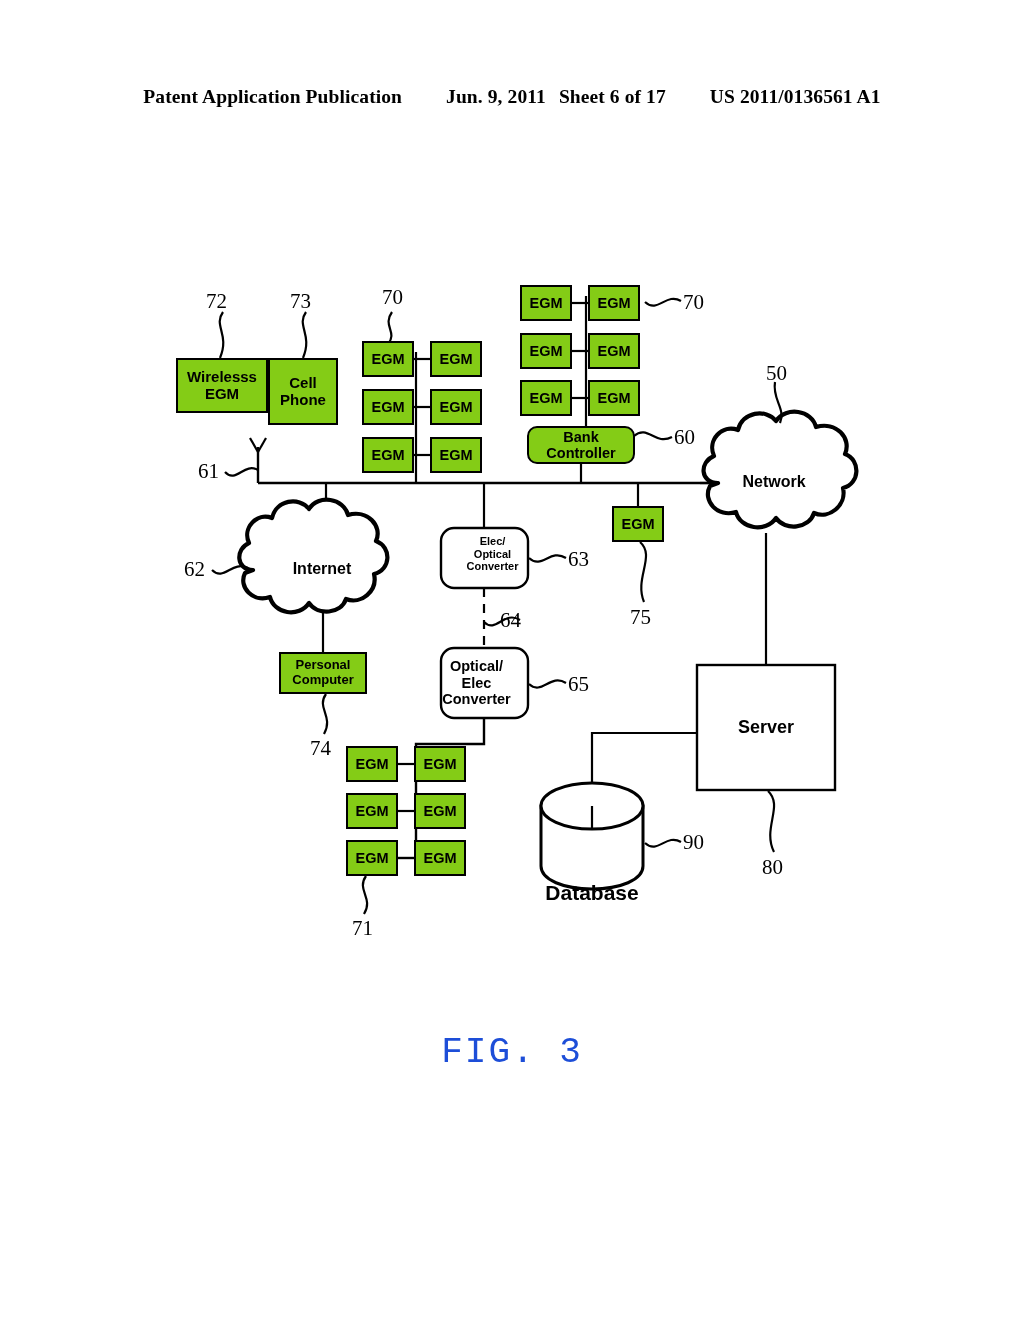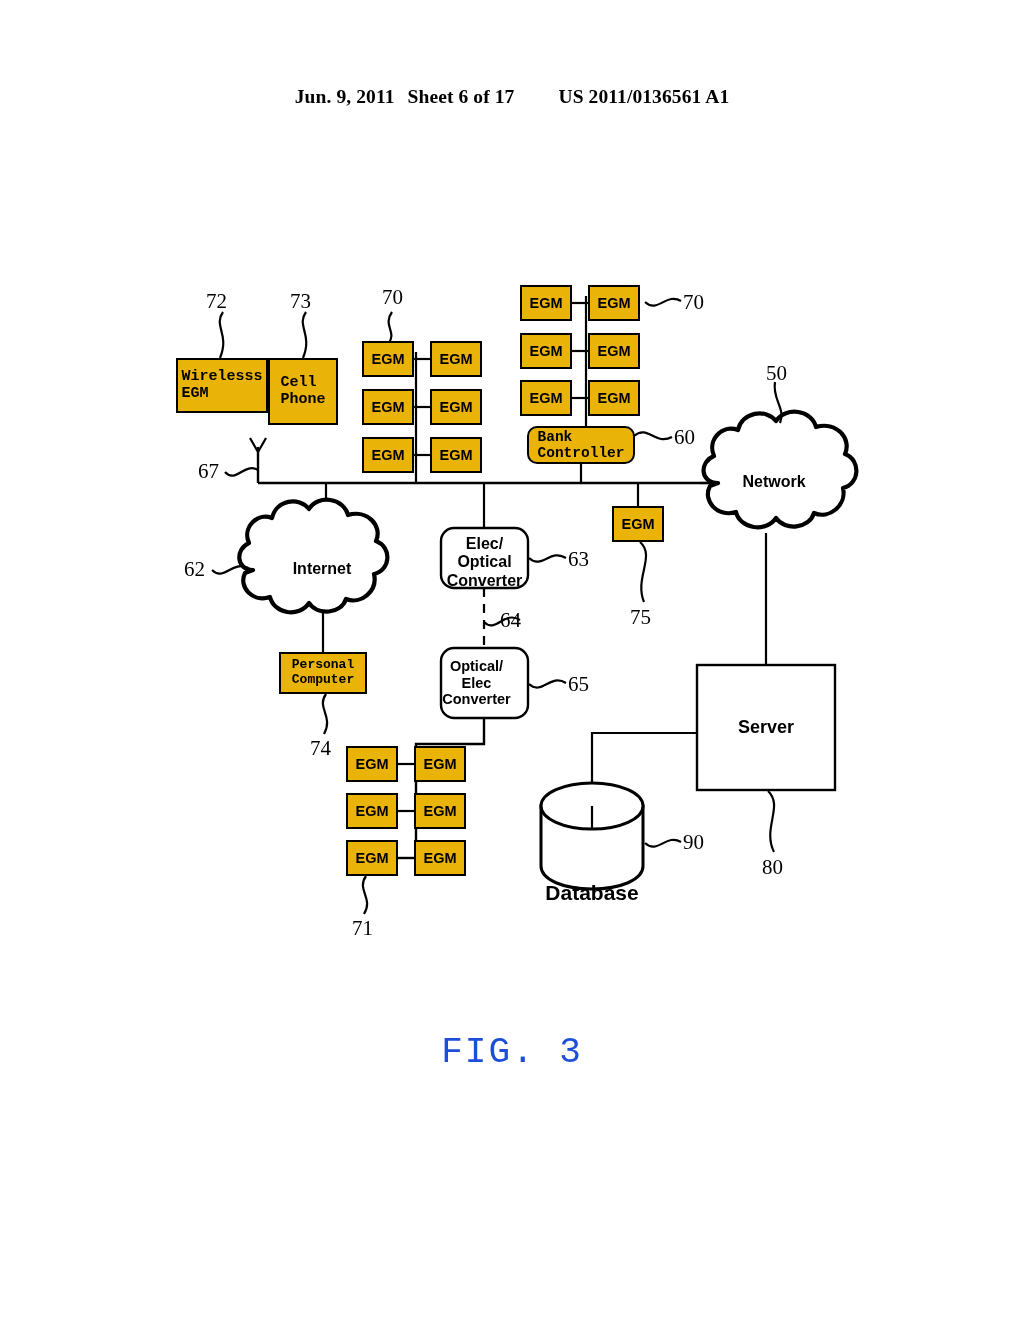--- a/index.html
+++ b/index.html
@@ -57,39 +57,38 @@
     width: 1024px;
     height: 1320px;
   }
   #drawing svg { display: block; }
 
   
   .node {
     position: absolute;
     box-sizing: border-box;
     border: 2.2px solid #000;
-    background: #eab308;
+    background: #84cc16;
     display: flex;
     align-items: center;
     justify-content: center;
-    text-align: left;
+    text-align: center;
     font-family: "Liberation Sans", sans-serif;
     font-weight: bold;
     color: #000;
     line-height: 1.12;
     z-index: 3;
   }
   .node.egm {
     width: 52px;
     height: 36px;
     font-size: 14.5px;
   }
   .node.wide {
     font-size: 15px;
-    font-family: Liberation Mono, monospace;
   }
 
   
   .ref {
     position: absolute;
     font-family: "Liberation Serif", serif;
     font-size: 21px;
     color: #000;
     z-index: 4;
     white-space: nowrap;
@@ -104,20 +103,21 @@
     color: #000;
     z-index: 4;
     white-space: nowrap;
     text-align: center;
   }
 </style>
 </head>
 <body>
 
 <div id="page-header">
+  <span class="hdr-pub">Patent Application Publication</span>
   <span class="hdr-date">Jun. 9, 2011</span>
   <span class="hdr-sheet">Sheet 6 of 17</span>
   <span class="hdr-num">US 2011/0136561 A1</span>
 </div>
 
 <div id="drawing">
 
   <svg width="1024" height="1320" viewBox="0 0 1024 1320">
     <g stroke="#000" fill="none" stroke-linecap="butt">
 
@@ -229,21 +229,21 @@
       <rect x="441" y="528" width="87" height="60" rx="13" ry="13" fill="#fff" stroke="#000" stroke-width="2.4"></rect>
       <rect x="441" y="648" width="87" height="70" rx="13" ry="13" fill="#fff" stroke="#000" stroke-width="2.4"></rect>
     </g>
   </svg>
 
   <div class="shape-label" style="left:714px; top:473px; width:120px;">Network</div>
   <div class="shape-label" style="left:262px; top:560px; width:120px;">Internet</div>
   <div class="shape-label" style="left:532px; top:881px; width:120px; font-size:21px;">Database</div>
   <div class="shape-label" style="left:706px; top:717px; width:120px; font-size:18px;">Server</div>
 
-  <div class="shape-label" style="left:441px; top:535px; width:87px; line-height:1.15; font-size:16px;">
+  <div class="shape-label" style="left:441px; top:535px; width:87px; line-height:1.15; font-size:11px;padding-left:8px;">
     <div>Elec/</div>
     <div>Optical</div>
     <div>Converter</div>
   </div>
   <div class="shape-label" style="left:441px; top:658px; width:71px; line-height:1.15; font-size:14.5px;">
     <div>Optical/</div>
     <div>Elec</div>
     <div>Converter</div>
   </div>
 
@@ -297,21 +297,21 @@
   <div class="node egm" style="left:414px; top:793px;">EGM</div>
   <div class="node egm" style="left:346px; top:840px;">EGM</div>
   <div class="node egm" style="left:414px; top:840px;">EGM</div>
 
   <div class="ref" style="left:206px; top:289px;">72</div>
   <div class="ref" style="left:290px; top:289px;">73</div>
   <div class="ref" style="left:382px; top:285px;">70</div>
   <div class="ref" style="left:683px; top:290px;">70</div>
   <div class="ref" style="left:766px; top:361px;">50</div>
   <div class="ref" style="left:674px; top:425px;">60</div>
-  <div class="ref" style="left:198px; top:459px;">67</div>
+  <div class="ref" style="left:198px; top:459px;">61</div>
   <div class="ref" style="left:184px; top:557px;">62</div>
   <div class="ref" style="left:568px; top:547px;">63</div>
   <div class="ref" style="left:500px; top:608px;">64</div>
   <div class="ref" style="left:568px; top:672px;">65</div>
   <div class="ref" style="left:630px; top:605px;">75</div>
   <div class="ref" style="left:310px; top:736px;">74</div>
   <div class="ref" style="left:352px; top:916px;">71</div>
   <div class="ref" style="left:683px; top:830px;">90</div>
   <div class="ref" style="left:762px; top:855px;">80</div>
 </div>

